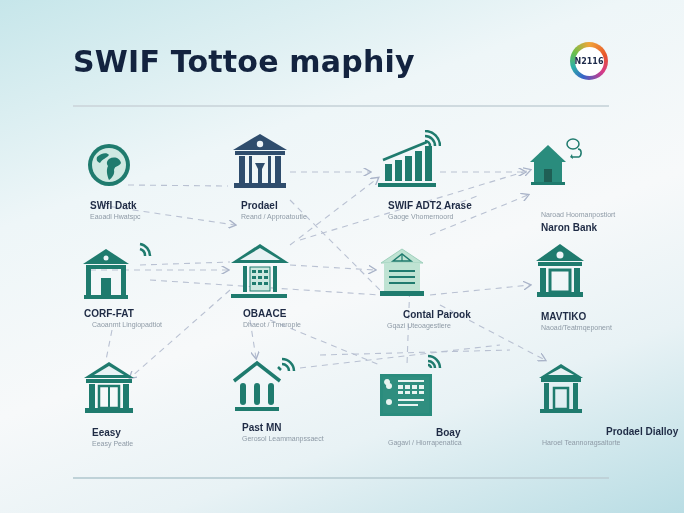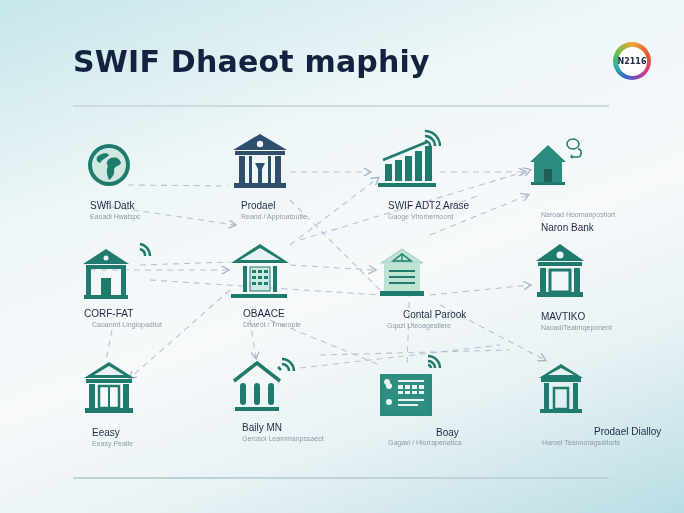--- a/index.html
+++ b/index.html
@@ -9,40 +9,40 @@
     background: linear-gradient(160deg, #c6e6ea 0%, #eef6f8 30%, #f7f9fa 55%, #e8f2f5 75%, #b9dde4 100%);
   }
   .title {
     position:absolute; left:73px; top:44px;
     font-size:30px; font-weight:700; color:#13233f; letter-spacing:0.2px;
     font-family: "DejaVu Sans", sans-serif;
   }
   .logo {
     position:absolute; left:570px; top:42px; width:38px; height:38px; border-radius:50%;
     background: conic-gradient(#f0a53a 0deg, #e8552a 70deg, #d53a8a 130deg, #3763c8 200deg, #2bb0a6 250deg, #6cc04a 300deg, #f0a53a 360deg);
-    display:flex; align-items:center; justify-content:center;margin-left:43px;
+    display:flex; align-items:center; justify-content:center;
   }
   .logo-inner {
     width:29px; height:29px; border-radius:50%; background:#fff;
     display:flex; align-items:center; justify-content:center;
     font-size:8px; font-weight:700; color:#1d2a4a; font-family:"DejaVu Sans", sans-serif;
   }
   .rule { position:absolute; left:73px; width:536px; height:2px; background:#cfdadf; }
   .rule.top { top:105px; }
   .rule.bottom { top:477px; background:#bfd2d8; }
   svg.links { position:absolute; left:0; top:0; }
   .node { position:absolute; width:150px; }
   .node .icon { position:absolute; }
-  .node .name { position:absolute; font-size:10px; font-weight:400; color:#1f2b45; white-space:nowrap; }
+  .node .name { position:absolute; font-size:10px; font-weight:700; color:#1f2b45; white-space:nowrap; }
   .node .sub { position:absolute; font-size:7px; color:#8e9aa6; white-space:nowrap; }
 </style>
 </head>
 <body>
 
-<div class="title">SWIF Dhaeot maphiy</div>
+<div class="title">SWIF Tottoe maphiy</div>
 <div class="logo">
   <div class="logo-inner">N2116</div>
 </div>
 <div class="rule top"></div>
 
 <svg class="links" width="684" height="513">
   <defs>
     <marker id="arr" markerWidth="8" markerHeight="8" refX="6" refY="4" orient="auto">
       <path d="M0,0 L7,4 L0,8" fill="none" stroke="#a9b3c8" stroke-width="1.2"></path>
     </marker>
@@ -240,21 +240,21 @@
       <path d="M50,4 A12,12 0 0 1 62,16" fill="none" stroke="#1f7b6e" stroke-width="2.5"></path>
       <path d="M50,9 A7,7 0 0 1 57,16" fill="none" stroke="#1f7b6e" stroke-width="2.5"></path>
       <path d="M46,12 L49,15" stroke="#1f7b6e" stroke-width="2.5"></path>
       <path d="M2,26 L25,8 L48,26" fill="none" stroke="#1f7b6e" stroke-width="3.5" stroke-linejoin="miter"></path>
       <rect x="8" y="28" width="6" height="22" rx="3" fill="#1f7b6e"></rect>
       <rect x="22" y="28" width="6" height="22" rx="3" fill="#1f7b6e"></rect>
       <rect x="36" y="28" width="6" height="22" rx="3" fill="#1f7b6e"></rect>
       <rect x="3" y="52" width="44" height="4" fill="#1f7b6e"></rect>
     </svg>
   </div>
-  <div class="name" style="left:10px;top:67px;">Baily MN</div>
+  <div class="name" style="left:10px;top:67px;">Past MN</div>
   <div class="sub" style="left:10px;top:80px;">Gerosol Leammanpssaect</div>
 </div>
 
 <div class="node" style="left:378px;top:352px;">
   <div class="icon" style="left:0;top:0;">
     <svg width="70" height="66" viewBox="0 0 70 66">
       <path d="M50,4 A12,12 0 0 1 62,16" fill="none" stroke="#1f7b6e" stroke-width="2.5"></path>
       <path d="M50,9 A7,7 0 0 1 57,16" fill="none" stroke="#1f7b6e" stroke-width="2.5"></path>
       <path d="M50,13 A3,3 0 0 1 53,16" fill="none" stroke="#1f7b6e" stroke-width="2.5"></path>
       <rect x="2" y="22" width="52" height="42" fill="#2a8c7d"></rect>
@@ -286,17 +286,17 @@
     <svg width="46" height="52" viewBox="0 0 46 52">
       <path d="M1,15 L23,1 L45,15 Z" fill="#1f7b6e"></path>
       <path d="M10,12 L23,5 L36,12 Z" fill="#e8f2f4"></path>
       <rect x="3" y="15" width="40" height="4" fill="#1f7b6e"></rect>
       <rect x="6" y="20" width="5" height="26" fill="#1f7b6e"></rect>
       <rect x="35" y="20" width="5" height="26" fill="#1f7b6e"></rect>
       <rect x="16" y="25" width="14" height="21" fill="none" stroke="#1f7b6e" stroke-width="2.5"></rect>
       <rect x="2" y="46" width="42" height="4" fill="#1f7b6e"></rect>
     </svg>
   </div>
-  <div class="name" style="left:8px;top:63px;padding-left:48px;">Prodael Dialloy</div>
+  <div class="name" style="left:20px;top:63px;padding-left:48px;">Prodael Dialloy</div>
   <div class="sub" style="left:4px;top:76px;">Haroel Teannoragsaltorte</div>
 </div>
 
 <div class="rule bottom"></div>
 
 </body></html>

